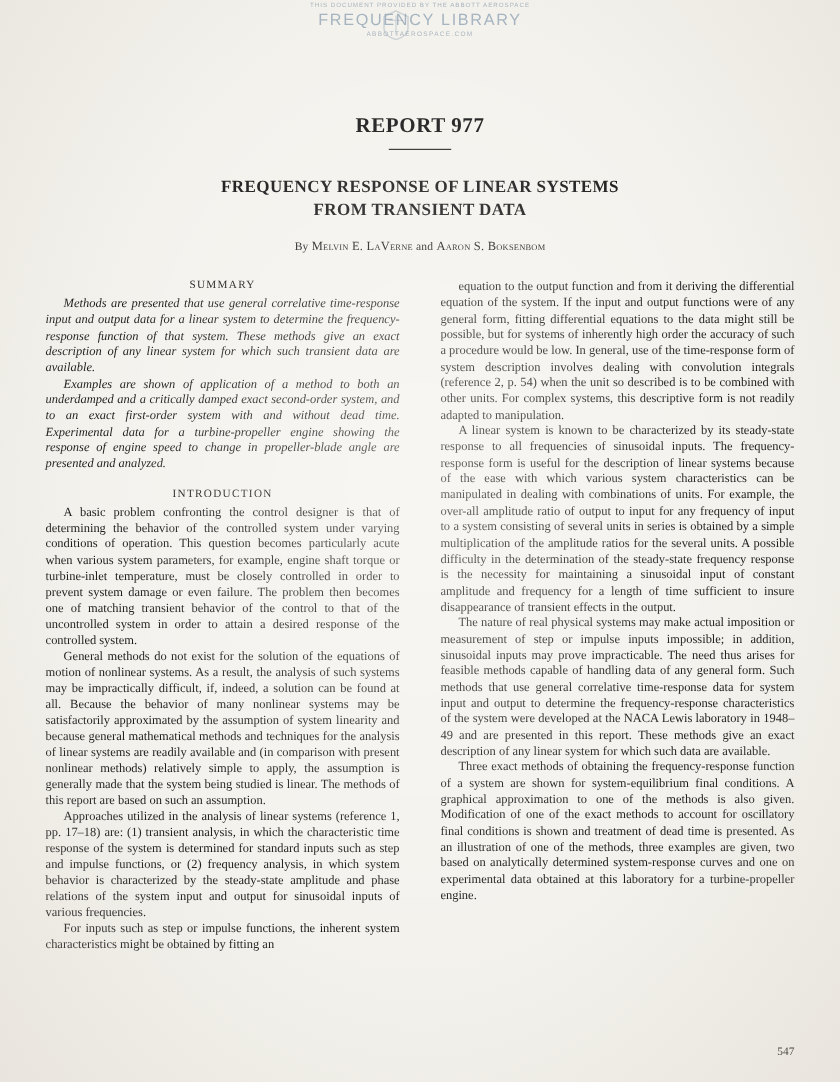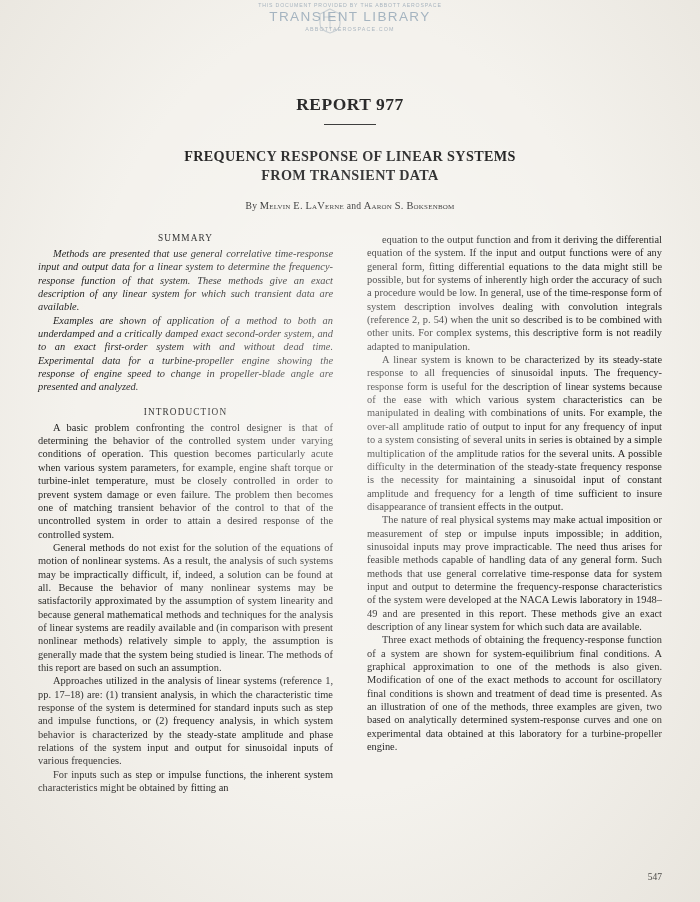--- a/index.html
+++ b/index.html
@@ -153,21 +153,21 @@
     font-size: 9.5px;
   }
 </style>
 </head>
 <body>
 
 <div class="page">
 
   <div class="watermark">
     <div class="wm-top">THIS DOCUMENT PROVIDED BY THE ABBOTT AEROSPACE</div>
-    <div class="wm-main">TRANSIENT LIBRARY</div>
+    <div class="wm-main">FREQUENCY LIBRARY</div>
     <div class="wm-sub">ABBOTTAEROSPACE.COM</div>
   </div>
   <svg class="wm-logo" viewBox="0 0 24 26">
     <path d="M12 1 L22 6 L22 16 Q22 22 12 25 Q2 22 2 16 L2 6 Z" fill="none" stroke="#9aaab8" stroke-width="1.2"></path>
     <path d="M12 5 L12 21 M6 9 L18 9" stroke="#9aaab8" stroke-width="1"></path>
   </svg>
 
   <div class="content">
 
     <div class="report-no">REPORT 977</div>

